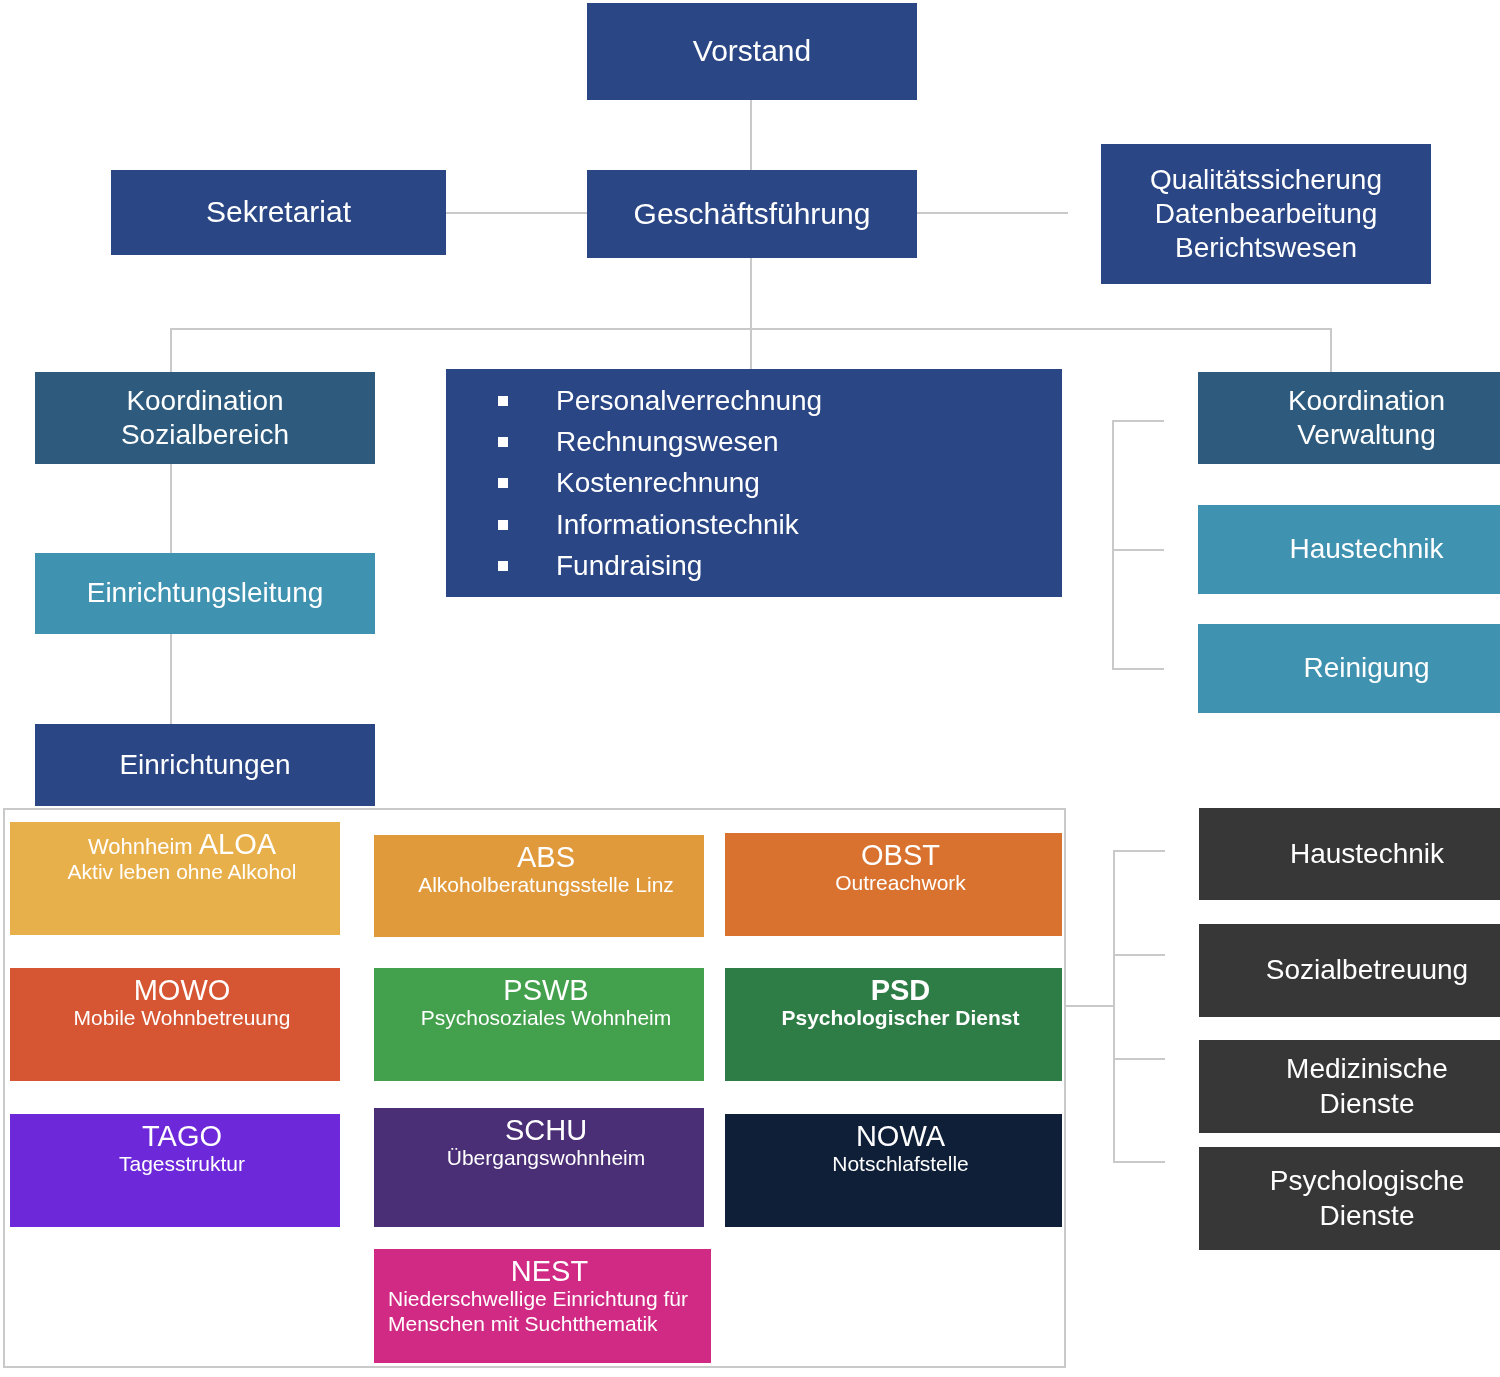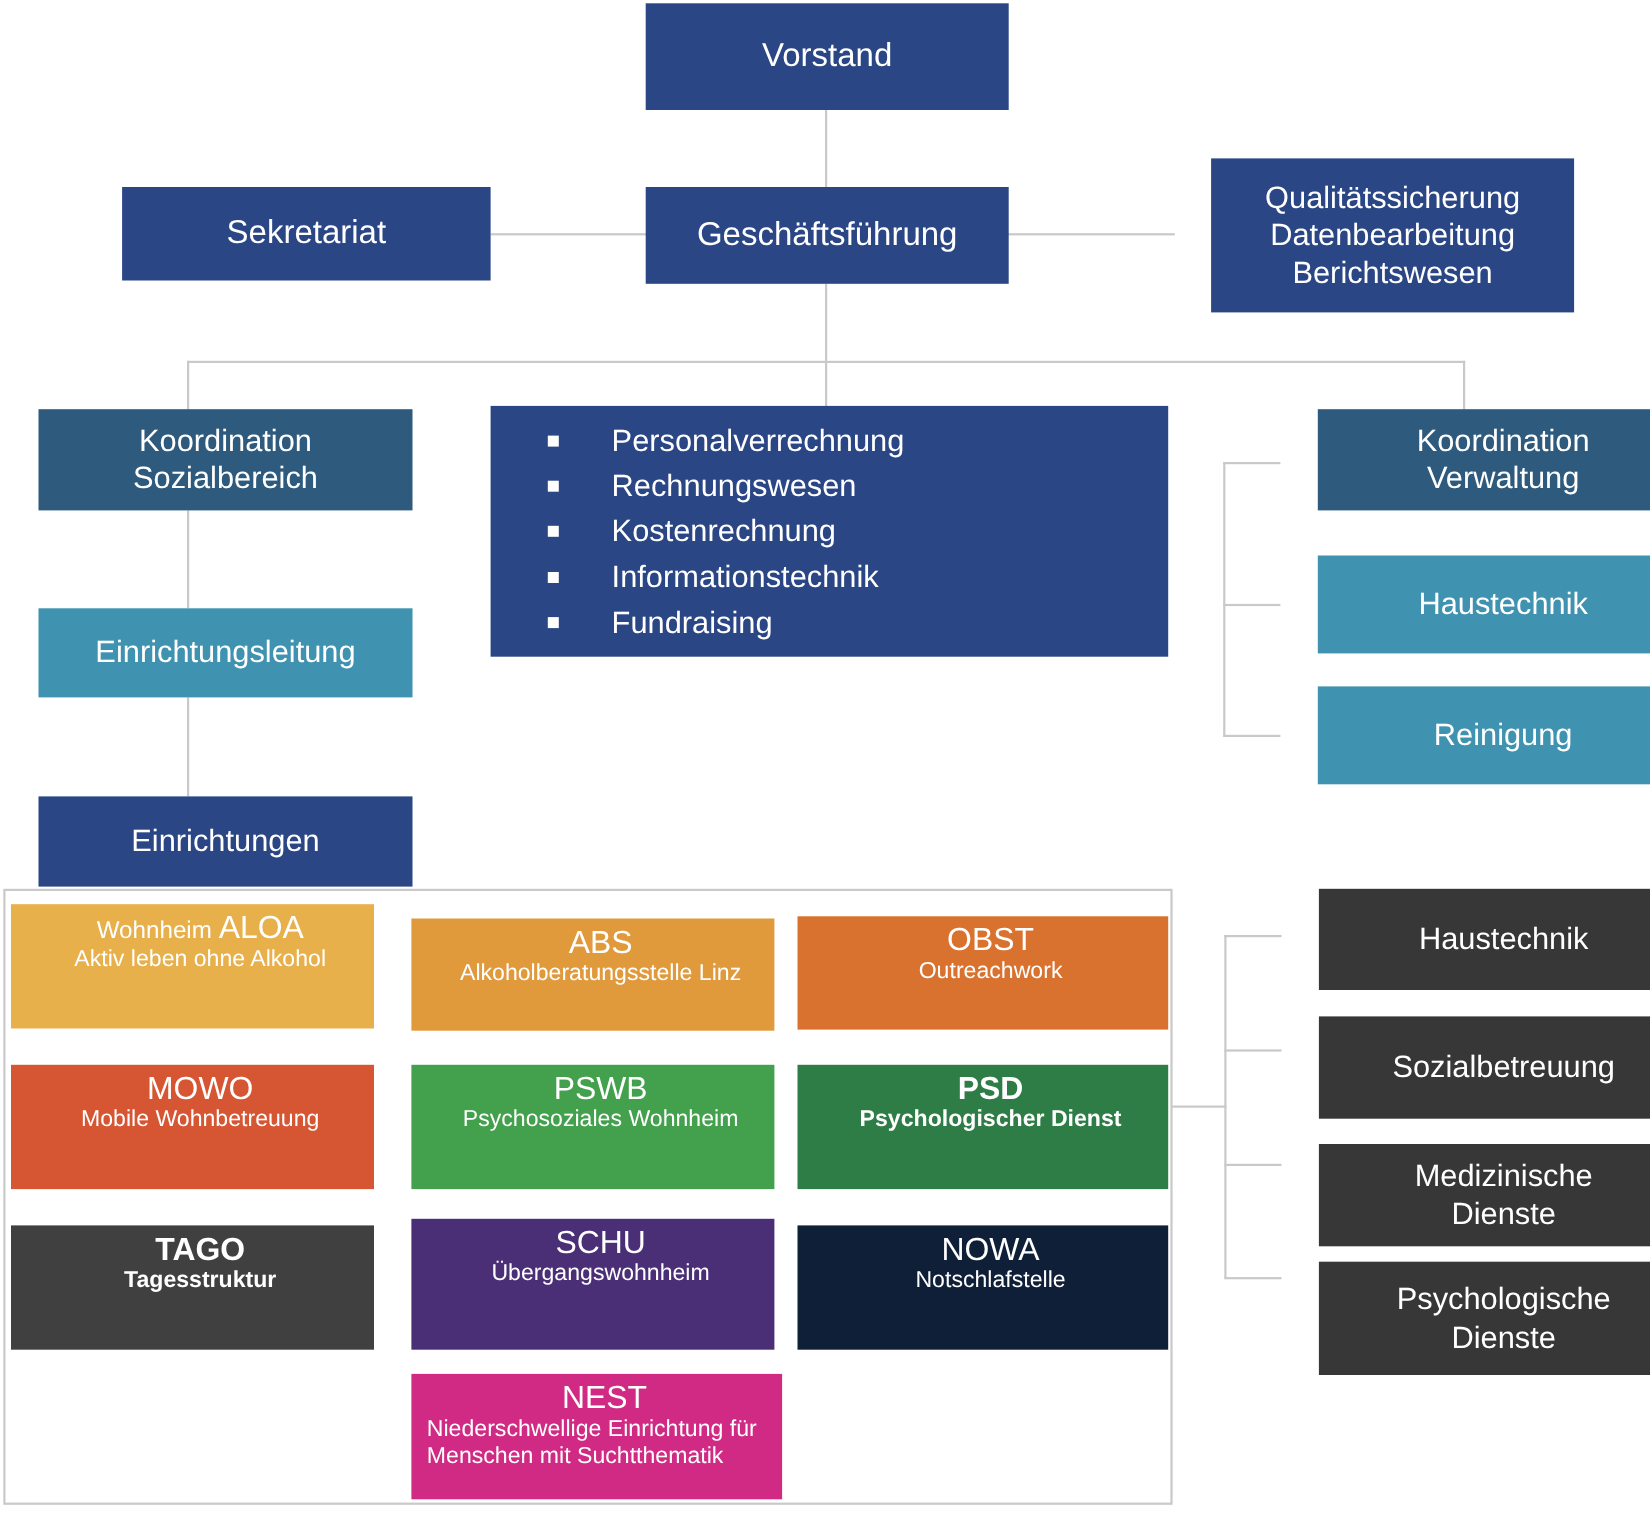--- a/index.html
+++ b/index.html
@@ -33,21 +33,21 @@
   .c-navy      { background: #2a4685; }
   .c-steel     { background: #2e5b7d; }
   .c-teal      { background: #3f92b0; }
   .c-dark      { background: #373737; }
   .c-yellow    { background: #e8b04b; }
   .c-orange-lt { background: #e09a3c; }
   .c-orange    { background: #d9722f; }
   .c-red       { background: #d65532; }
   .c-green-lt  { background: #43a04c; }
   .c-green     { background: #2e7d46; font-weight: bold; }
-  .c-blue      { background: #404040; font-weight: bold; }
+  .c-blue      { background: #6d28d9; }
   .c-purple    { background: #4a2e76; }
   .c-night     { background: #0f1f38; }
   .c-magenta   { background: #d12a84; }
 
   
   .fs-30 { font-size: 30px; }
   .fs-28 { font-size: 28px; margin-left: 35px; }
 
   
   .ln { position: absolute; background: #c9c9c9; z-index: 1; }

